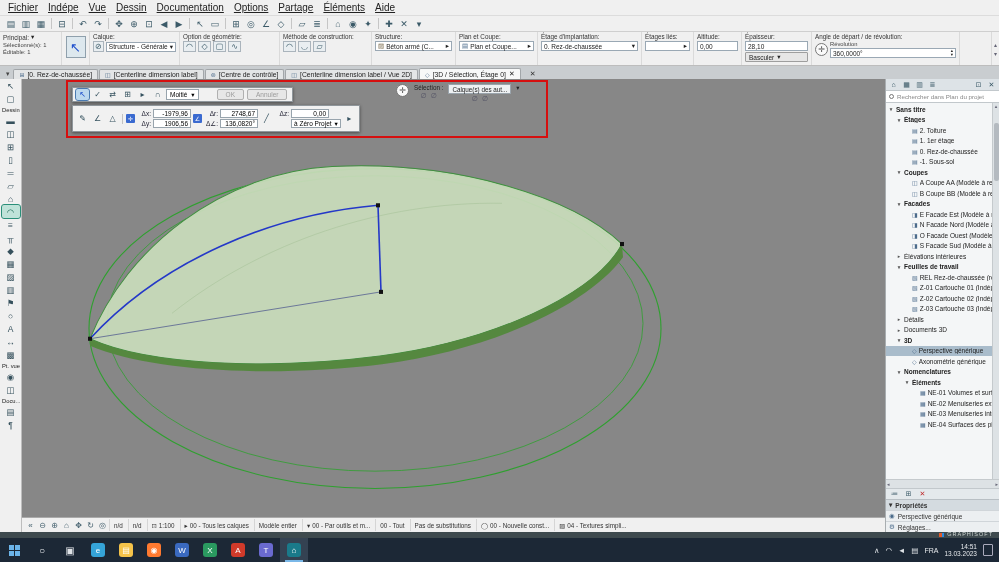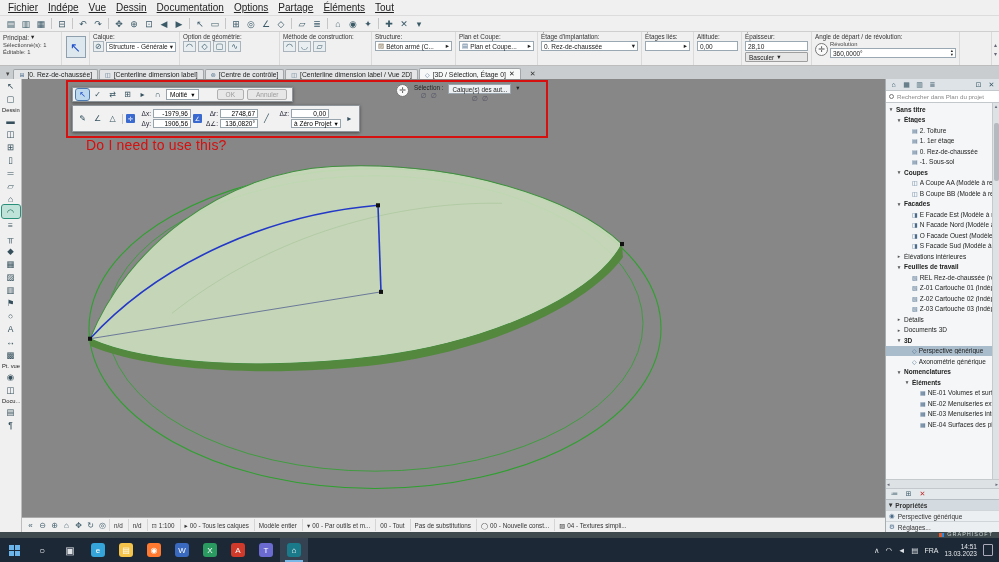--- a/index.html
+++ b/index.html
@@ -143,21 +143,21 @@
   <div class="menubar">
 
   <span class="menu-item">Fichier</span>
       <span class="menu-item">Indépe</span>
       <span class="menu-item">Vue</span>
       <span class="menu-item">Dessin</span>
       <span class="menu-item">Documentation</span>
       <span class="menu-item">Options</span>
       <span class="menu-item">Partage</span>
       <span class="menu-item">Éléments</span>
-      <span class="menu-item">Tout</span>
+      <span class="menu-item">Aide</span>
     </div>
 
   <div class="toolbar">
 
   <span class="tool-icon">▤</span>
       <span class="tool-icon">▥</span>
       <span class="tool-icon">▦</span>
       <span class="tool-icon sep"></span>
       <span class="tool-icon">⊟</span>
       <span class="tool-icon sep"></span>
@@ -471,21 +471,20 @@
                 </span>
               <span class="trk-ovr">
                   <span>∅</span>
                   <span>∅</span>
                 </span>
             </span>
             <span>▾</span>
           </div>
         </div>
 
-        <div class="annot l1" style="color: rgb(214, 15, 15);">Do I need to use this?</div>
       </div>
 
       <div class="statusbar">
         <span style="display:contents">
           
         <span class="sb-icon">«</span><span class="sb-icon">⊖</span><span class="sb-icon">⊕</span><span class="sb-icon">⌂</span><span class="sb-icon">✥</span><span class="sb-icon">↻</span><span class="sb-icon">◎</span></span>
         <span style="display:contents">
           
         
             <span class="sb-item">

